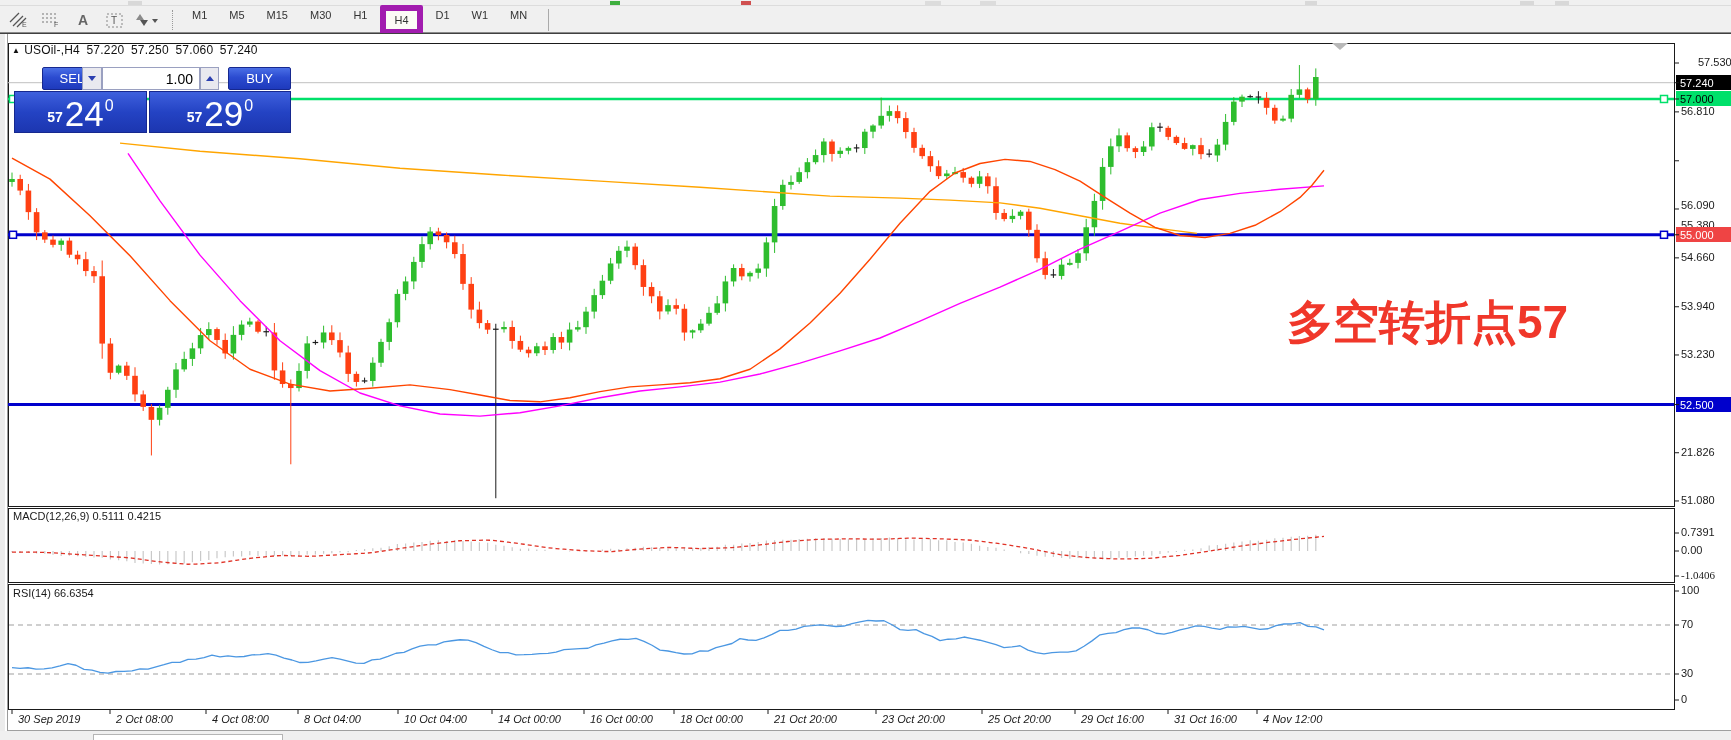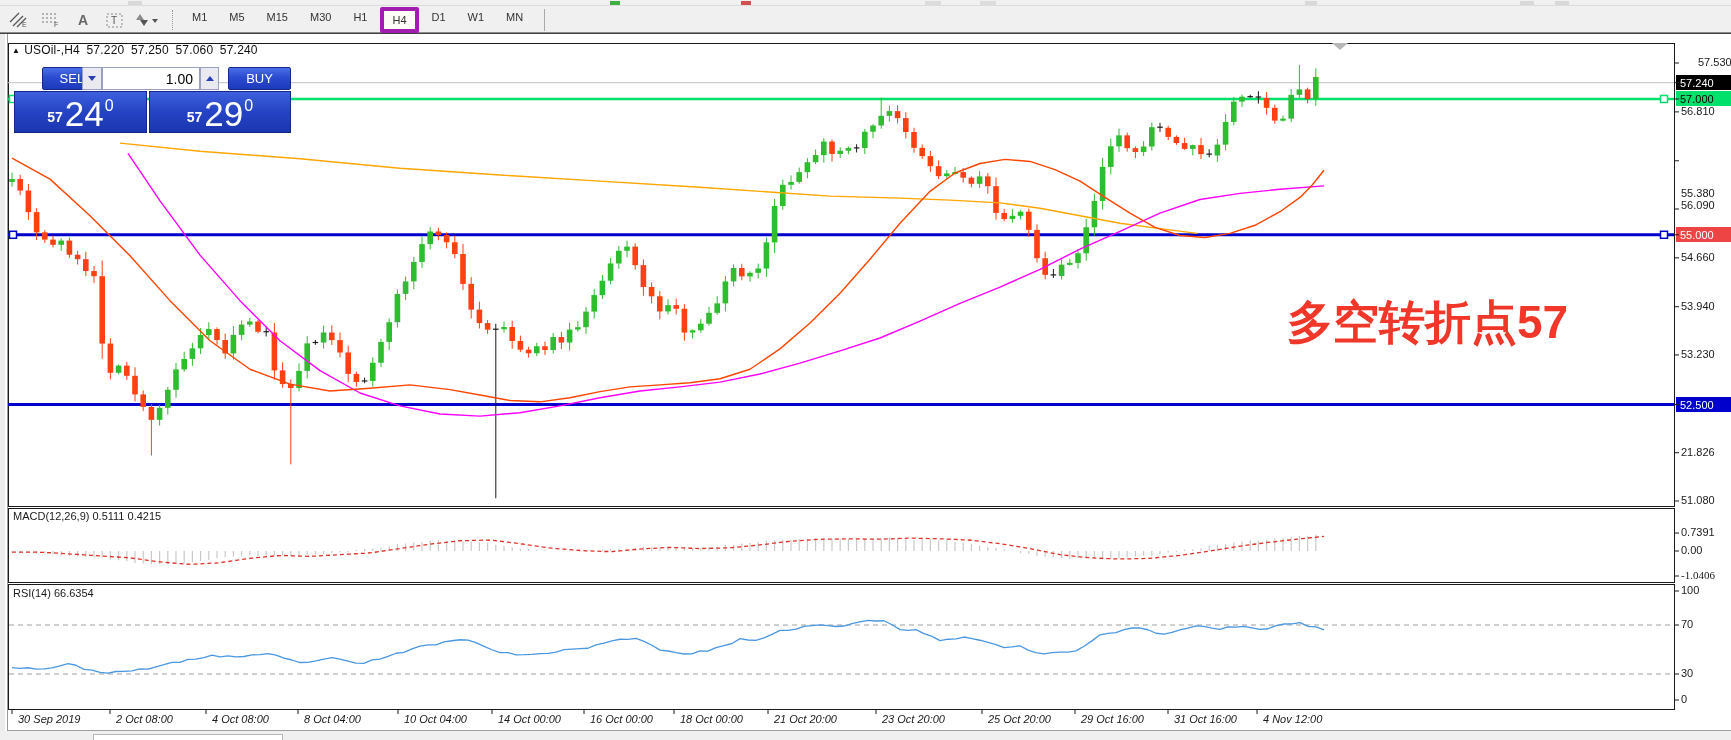--- a/index.html
+++ b/index.html
@@ -15,21 +15,21 @@
   
   #toolbar { position:absolute; left:0; top:7px; width:1731px; height:26px;
              background:#f0f0f0; display:flex; align-items:center;
              border-bottom:1px solid #8a8a8a; }
   .tool-icon { width:26px; height:20px; margin-left:6px; display:flex;
                align-items:center; justify-content:center; color:#555; cursor:default; }
   .tb-sep { width:1px; height:20px; margin:0 8px 0 12px;
             border-left:1px dotted #9a9a9a; }
   .tf-btn { padding:3px 8px; margin:0 2px; font-size:11px; color:#333;
             border:1px solid transparent; border-radius:2px; }
-  .tf-btn.active { background:#fcfbf6; border:4px solid #a21caf; }
+  .tf-btn.active { background:#fcfbf6; border:6px solid #a21caf; }
   .tb-sep2 { width:1px; height:22px; margin-left:10px; border-left:1px solid #aaa; }
 
   
   #chart-window { position:absolute; left:0; top:33px; width:1731px; height:707px;
                   background:#ffffff; border-top:1px solid #404040; }
   #left-edge { position:absolute; left:0; top:0; width:8px; height:697px;
                background:#ececec; border-right:1px solid #9a9a9a;
                box-shadow:inset -2px 0 0 #ffffff; z-index:3; }
   #svg { position:absolute; left:0; top:0; z-index:1; pointer-events:none; }
   .ovl { position:absolute; z-index:2; }
@@ -736,21 +736,21 @@
 
     <div class="ovl" id="annotation" style="color: rgb(240, 55, 42);">多空转折点57</div>
 
     <div class="ovl pane-label" id="macd-label">MACD(12,26,9) 0.5111 0.4215</div>
     <div class="ovl pane-label" id="rsi-label">RSI(14) 66.6354</div>
 
     <div id="price-axis-host">
         <div class="ptick" style="top: 22px; margin-left: 17px;">57.530</div>
         <div class="ptick" style="top: 70.888px;">56.810</div>
         <div class="ptick" style="top: 132px; margin-top: 33px;">56.090</div>
-        <div class="ptick" style="top: 153px;">55.380</div>
+        <div class="ptick" style="top: 185px;">55.380</div>
         <div class="ptick" style="top: 216.873px;">54.660</div>
         <div class="ptick" style="top: 265.761px;">53.940</div>
         <div class="ptick" style="top: 313.97px;">53.230</div>
         <div class="ptick" style="top: 411.746px;">21.826</div>
         <div class="ptick" style="top: 459.955px;">51.080</div>
         <div class="ptag" style="top: 41.191px; background: rgb(0, 0, 0); color: rgb(255, 255, 255);">57.240</div>
         <div class="ptag" style="top: 57.487px; background: rgb(0, 224, 106); color: rgb(0, 0, 0);">57.000</div>
         <div class="ptag" style="top: 193.287px; background: #ef4444; color: rgb(255, 255, 255);">55.000</div>
         <div class="ptag" style="top: 363.037px; background: rgb(0, 0, 204); color: rgb(255, 255, 255);">52.500</div>
         <div class="ptick" style="top: 492px;">0.7391</div>

